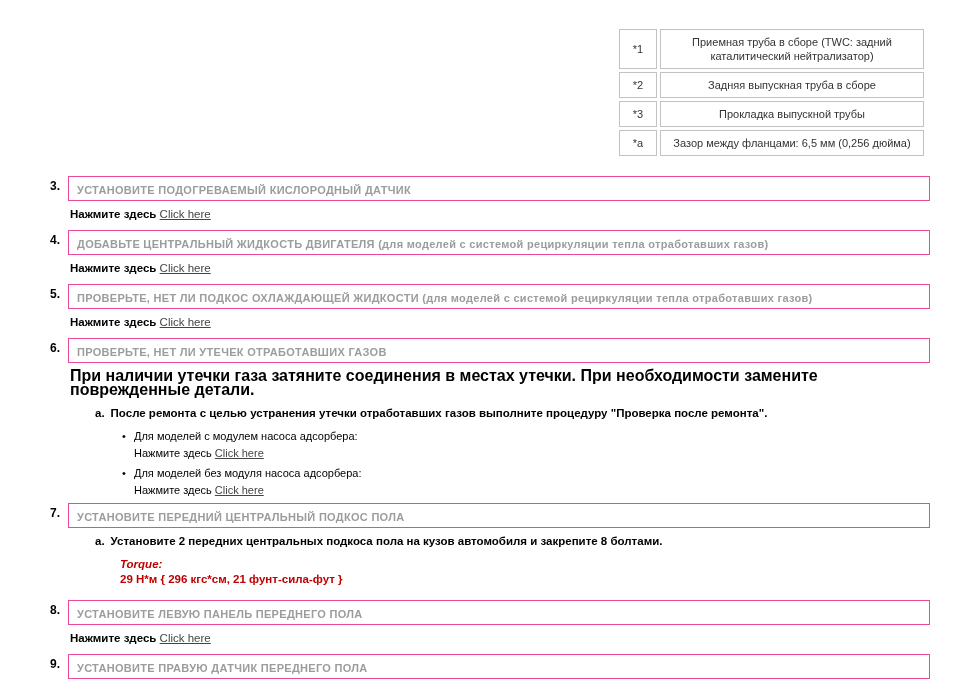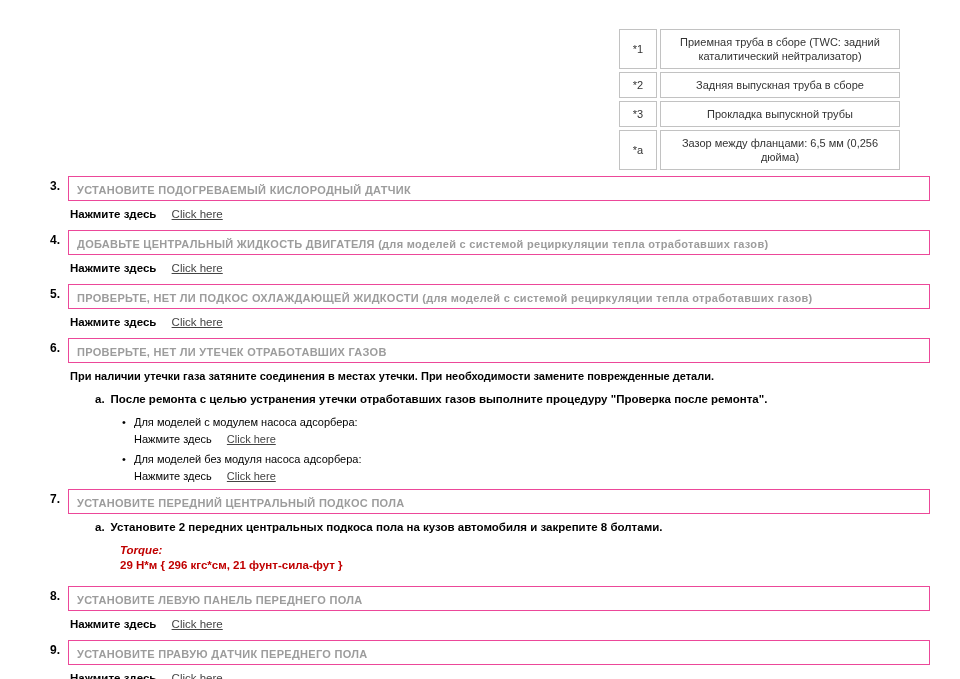--- a/index.html
+++ b/index.html
@@ -25,21 +25,21 @@
     border: 1px solid #c2c2c2;
     font-size: 11px;
     line-height: 14px;
     color: #333;
     text-align: center;
     vertical-align: middle;
     padding: 5px 6px;
     background: #fff;
   }
   .legend-code { width: 38px; }
-  .legend-desc { width: 240px; }
+  .legend-desc { width: 264px; }
 
   
   .steps {
     position: absolute;
     top: 176px;
     left: 50px;
     width: 880px;
   }
   .step-row {
     display: flex;
@@ -68,25 +68,25 @@
     color: #9c9c9c;
     white-space: nowrap;
   }
 
   .click-line {
     margin: 0 0 9px 20px;
     font-size: 11.5px;
     line-height: 14px;
   }
   .click-label { font-weight: bold; color: #000; }
-  .click-link { color: #444; text-decoration: underline; cursor: pointer; margin-left: 12px; }
+  .click-link { color: #444; text-decoration: underline; cursor: pointer; }
 
   .note-line {
     margin: 2px 0 9px 20px;
-    font-size: 11px;
+    font-size: 16px;
     font-weight: bold;
     line-height: 14px;
   }
   .substep-line {
     margin: 0 0 9px 45px;
     font-size: 11.5px;
     font-weight: bold;
     line-height: 14px;
   }
   .substep-label { margin-right: 6px; }

